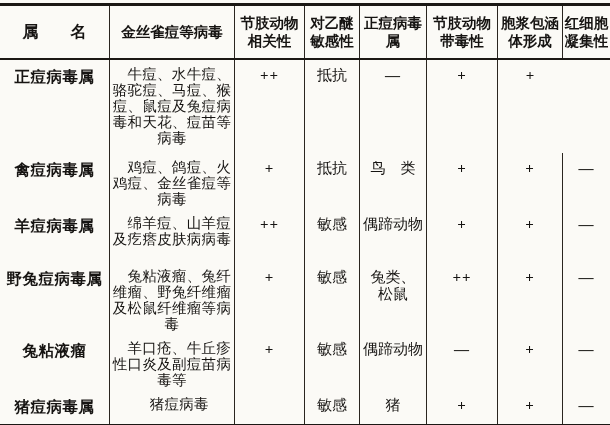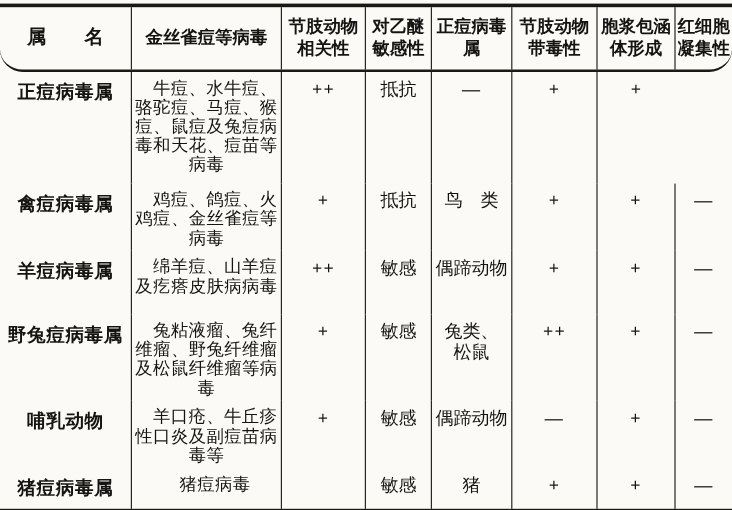--- a/index.html
+++ b/index.html
@@ -15,21 +15,20 @@
     padding-top: 3px;
   }
   .tbl {
     width: 610px;
     border-top: 3px solid #1b1814;
     border-bottom: 3px solid #1b1814;
   }
   .row {
     display: grid;
     grid-template-columns: 110px 125px 70px 55px 67px 71px 65px 47px;
-    border-radius: 19px;
   }
   .row .cell:not(:last-child) { border-right: 1px solid #2a251f; }
   .cell { overflow: hidden; }
 
   
   .hdr-row { border-bottom: 2px solid #1b1814; min-height: 54px; }
   .hdr-row .cell {
     display: flex; align-items: center; justify-content: center;
     text-align: center;
     font-weight: bold;
@@ -132,21 +131,21 @@
       <div class="cell val-cell sym">+</div>
       <div class="cell val-cell">敏感</div>
       <div class="cell val-cell">兔类、
 松鼠</div>
       <div class="cell val-cell sym">++</div>
       <div class="cell val-cell sym">+</div>
       <div class="cell val-cell sym">—</div>
     </div>
 
     <div class="row r5">
-      <div class="cell genus-cell">哺乳动物</div>
+      <div class="cell genus-cell">兔粘液瘤</div>
       <div class="cell members-cell">羊口疮、牛丘疹性口炎及副痘苗病毒等</div>
       <div class="cell val-cell sym">+</div>
       <div class="cell val-cell">敏感</div>
       <div class="cell val-cell">偶蹄动物</div>
       <div class="cell val-cell sym">—</div>
       <div class="cell val-cell sym">+</div>
       <div class="cell val-cell sym">—</div>
     </div>
 
     <div class="row r6">

